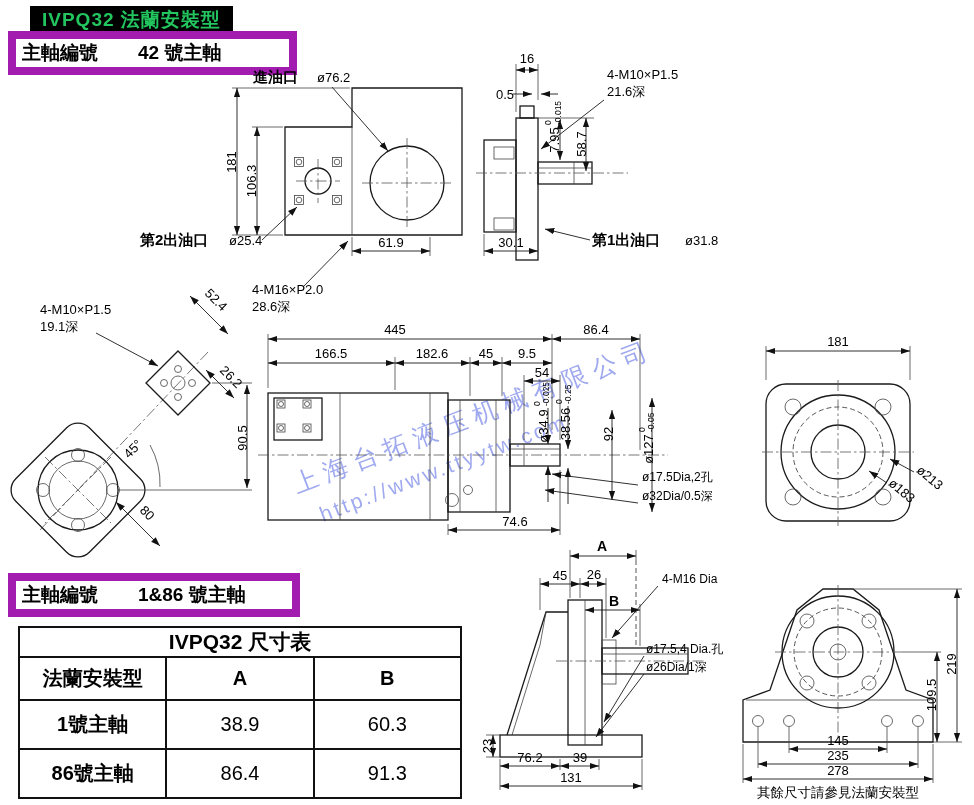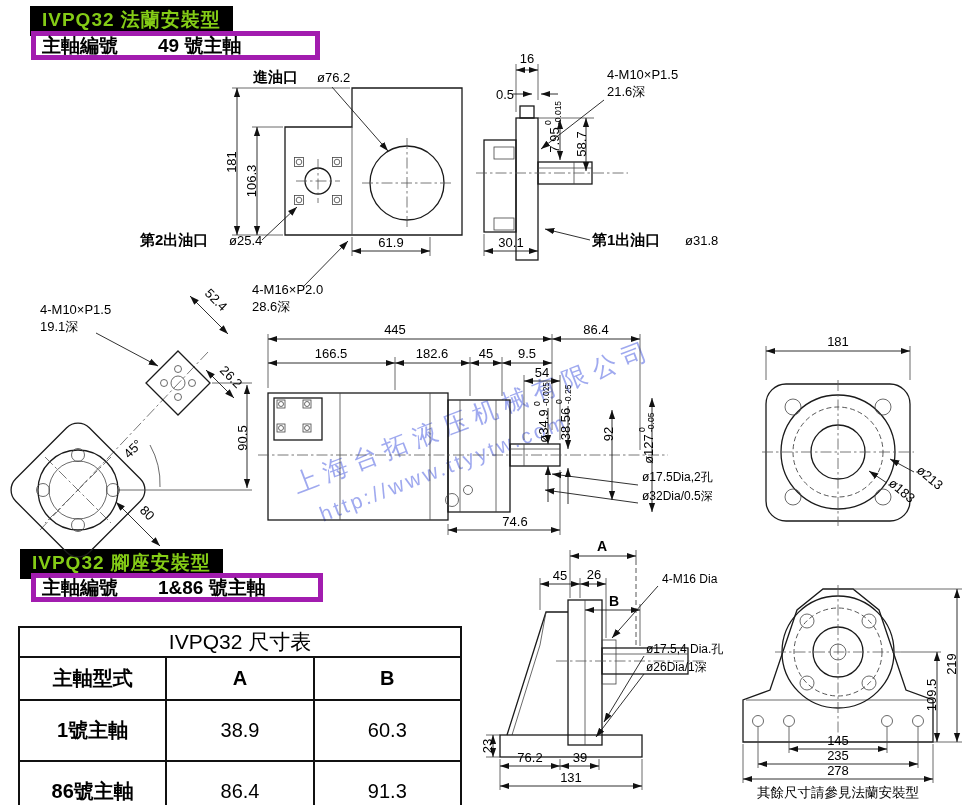--- a/index.html
+++ b/index.html
@@ -1,32 +1,32 @@
 <!DOCTYPE html>
 <html><head>
 <meta charset="utf-8">
 <style>
   * { margin:0; padding:0; box-sizing:border-box; }
   html,body { background:#fff; }
   #canvas { position:relative; width:974px; height:805px; background:#fff;
             font-family:"Liberation Sans", sans-serif; overflow:hidden; }
 
-  .blk-title { position:absolute; background:#000; color:#84cc16; font-size:19px;
+  .blk-title { position:absolute; background:#000; color:#22c55e; font-size:19px;
                font-weight:bold; padding:1px 12px 3px; letter-spacing:1px; white-space:nowrap; }
-  .sub-box { position:absolute; border:5px solid #a21caf; background:#fff; display:flex;
-             align-items:center; font-size:19px; font-weight:bold; white-space:nowrap; height:29px;margin-left:23px; }
+  .sub-box { position:absolute; border:8px solid #a21caf; background:#fff; display:flex;
+             align-items:center; font-size:19px; font-weight:bold; white-space:nowrap; height:44px; }
   .sub-box .lab { margin-left:6px; }
   .sub-box .val { margin-left:40px; }
 
   #size-table { position:absolute; left:18px; top:626px; border-collapse:collapse;
                 table-layout:fixed; width:444px; background:#fff; }
   #size-table td { border:2.5px solid #111; text-align:center; vertical-align:middle; color:#000; }
-  .t-title { font-size:21px; font-weight:normal; height:28px; }
+  .t-title { font-size:21px; font-weight:bold; height:28px; }
   .t-h   { font-size:20px; font-weight:bold; height:43px; }
-  .t-c   { font-size:20px; height:61px; }
+  .t-c   { font-size:20px; height:49px; }
   .t-c.b { font-weight:bold; }
 
   #wm { position:absolute; left:288px; top:470px; transform:rotate(-21deg);
         transform-origin:0 0; color:rgba(64,84,224,0.5); pointer-events:none; }
   #wm .w1 { font-size:25px; letter-spacing:7px; }
   #wm .w2 { font-size:21px; letter-spacing:3px; margin-top:9px; margin-left:14px; }
 
   svg.draw { position:absolute; left:0; top:0; }
   svg text { font-family:"Liberation Sans", sans-serif; fill:#000; }
   .dim  { font-size:13px; }
@@ -41,41 +41,40 @@
   .dl   { stroke:#1a1a1a; stroke-width:0.9; fill:none; }
 </style>
 </head>
 <body>
 
 <div id="canvas">
 
   <div class="blk-title" style="left:30px;top:6px;">IVPQ32 法蘭安裝型</div>
   <div class="sub-box" style="left:8px;top:31px;width:289px;">
     <span class="lab">主軸編號</span>
-    <span class="val">49 號主軸</span>
+    <span class="val">42 號主軸</span>
   </div>
 
-  <div class="blk-title" style="left:20px;top:549px;">IVPQ32 腳座安裝型</div>
   <div class="sub-box" style="left:8px;top:573px;width:292px;">
     <span class="lab">主軸編號</span>
     <span class="val">1&amp;86 號主軸</span>
   </div>
 
   <div id="wm">
     <div class="w1">上海台拓液压机械有限公司</div>
     <div class="w2">http://www.ttyytw.com</div>
   </div>
 
   <table id="size-table">
     <tbody>
         <tr>
           <td colspan="3" class="t-title">IVPQ32 尺寸表</td>
         </tr>
     <tr>
-      <td class="t-h">主軸型式</td>
+      <td class="t-h">法蘭安裝型</td>
       <td class="t-h">A</td>
       <td class="t-h">B</td>
     </tr>
     <tr>
       <td class="t-c b">1號主軸</td>
       <td class="t-c">38.9</td>
       <td class="t-c">60.3</td>
     </tr>
     <tr>
       <td class="t-c b">86號主軸</td>

